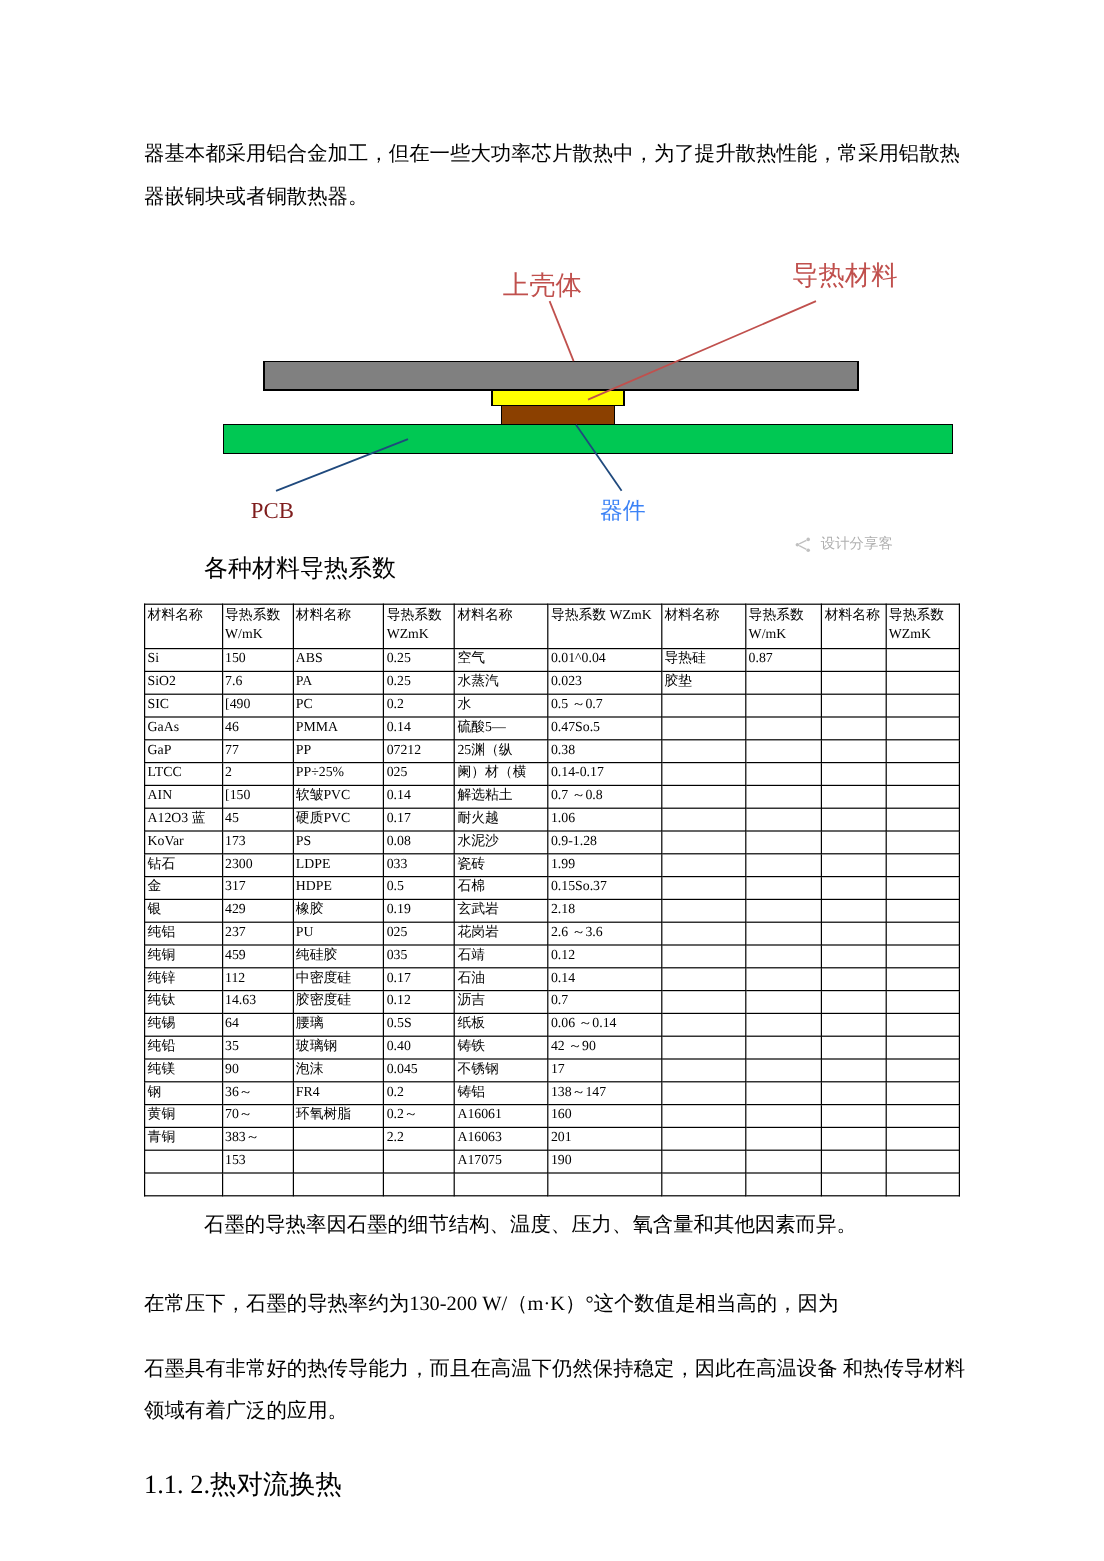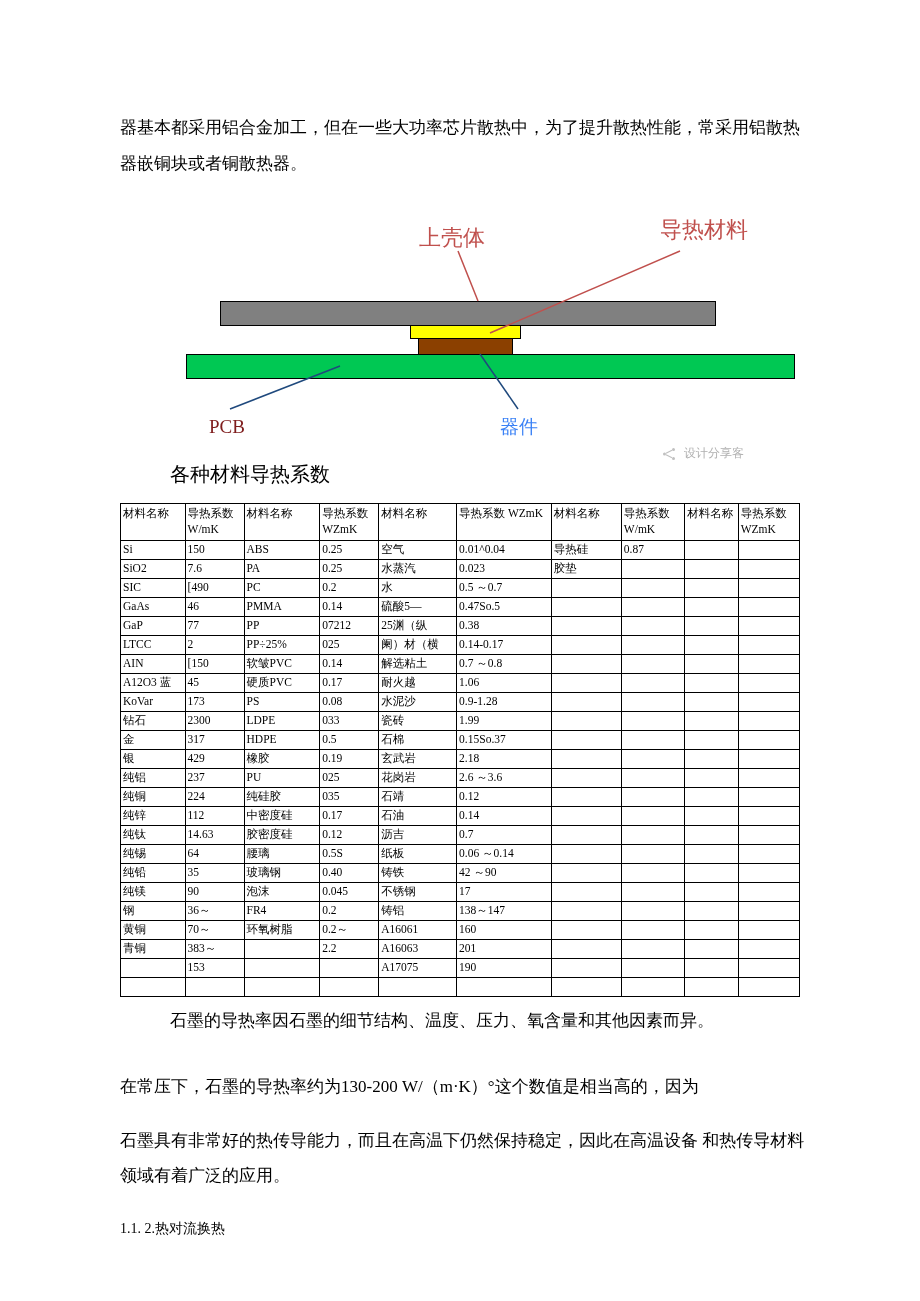--- a/index.html
+++ b/index.html
@@ -79,21 +79,21 @@
     height: 16px;
   }
   table.data tr.hdr td {
     vertical-align: top;
     height: auto;
     padding: 2px 2px 3px 2px;
   }
   .section-head {
     margin-top: 22px;
     font-family: "SimSun", serif;
-    font-size: 14px;
+    font-size: 22px;
   }
   svg rect { shape-rendering: crispEdges; }
 </style>
 </head>
 <body>
 
 <div class="page">
 
   <div class="para">器基本都采用铝合金加工，但在一些大功率芯片散热中，为了提升散热性能，常采用铝散热器嵌铜块或者铜散热器。</div>
 
@@ -299,21 +299,21 @@
           <td>025</td>
           <td>花岗岩</td>
           <td>2.6 ～3.6</td>
           <td></td>
           <td></td>
           <td></td>
           <td></td>
         </tr>
         <tr>
           <td>纯铜</td>
-          <td>224</td>
+          <td>459</td>
           <td>纯硅胶</td>
           <td>035</td>
           <td>石靖</td>
           <td>0.12</td>
           <td></td>
           <td></td>
           <td></td>
           <td></td>
         </tr>
         <tr>

